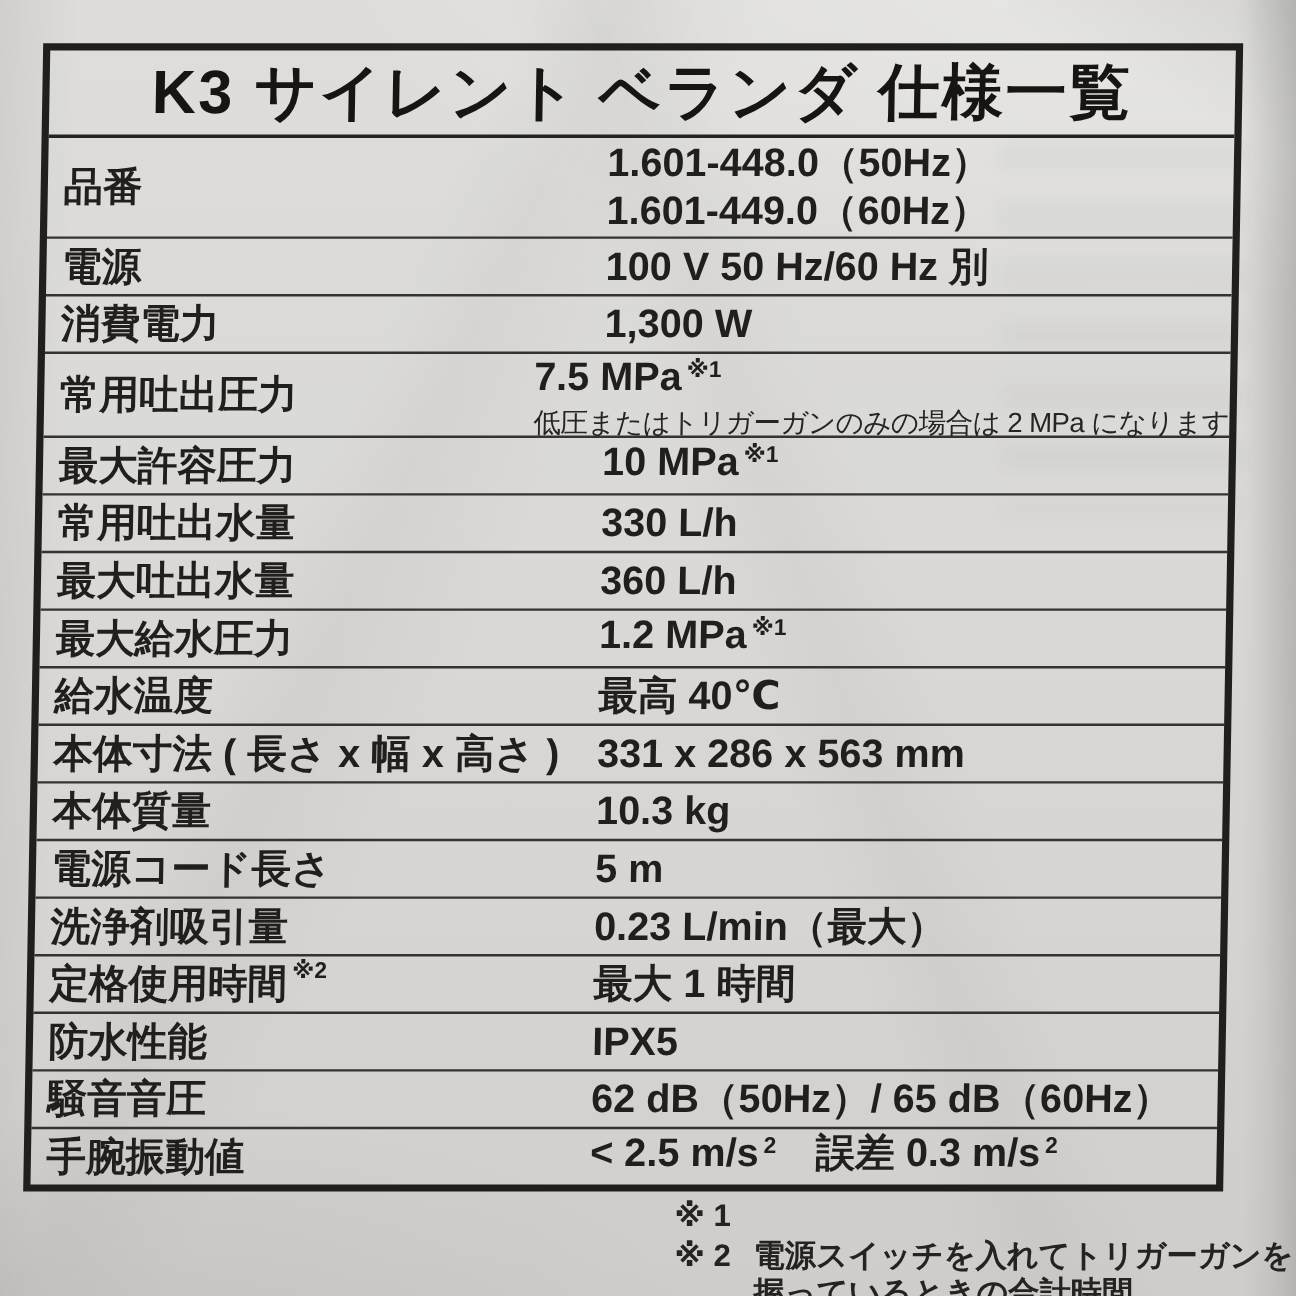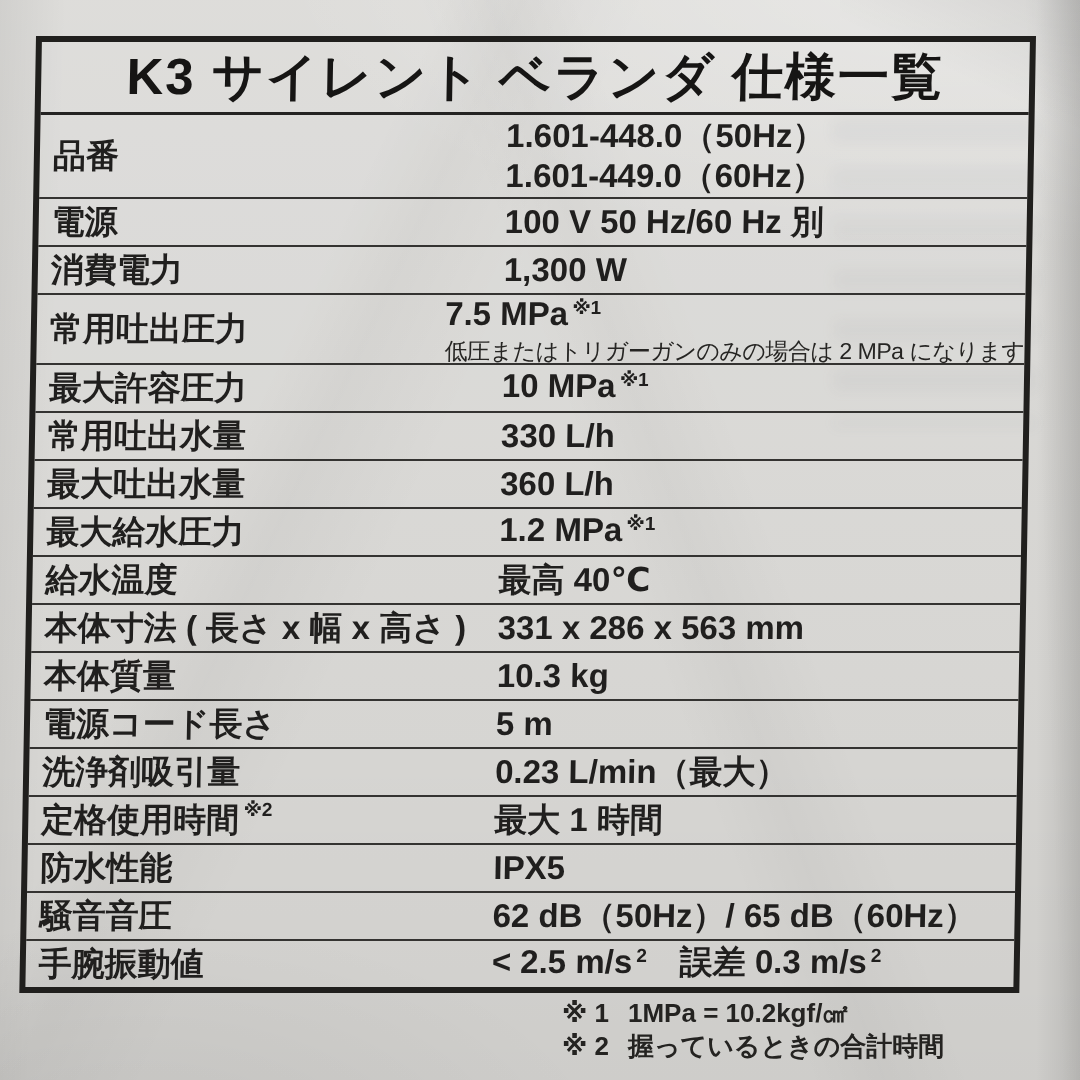--- a/index.html
+++ b/index.html
@@ -252,24 +252,22 @@
           <div class="cell-value">
             <div class="vline"><span>&lt; 2.5 m/s</span><span class="sup">2</span><span>　誤差 0.3 m/s</span><span class="sup">2</span></div>
           </div>
         </div>
       </div>
   </div>
 
   <div class="footnotes" id="footnotes">
       <div class="fn-row">
         <div class="fn-marker">※ 1</div>
-        <div class="fn-text">
-          <div>1MPa = 10.2kgf/㎠</div>
-        </div>
       </div>
       <div class="fn-row">
         <div class="fn-marker">※ 2</div>
         <div class="fn-text">
+          <div>電源スイッチを入れてトリガーガンを</div>
           <div>握っているときの合計時間</div>
         </div>
       </div>
     </div>
 </div>
 
 </body></html>

